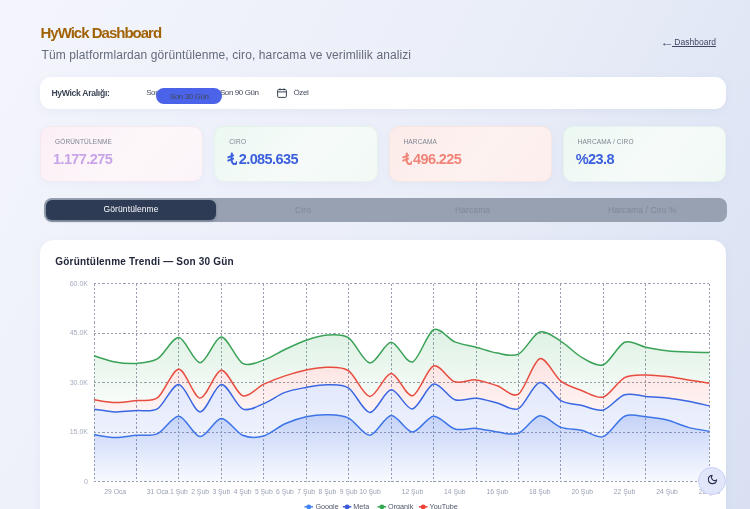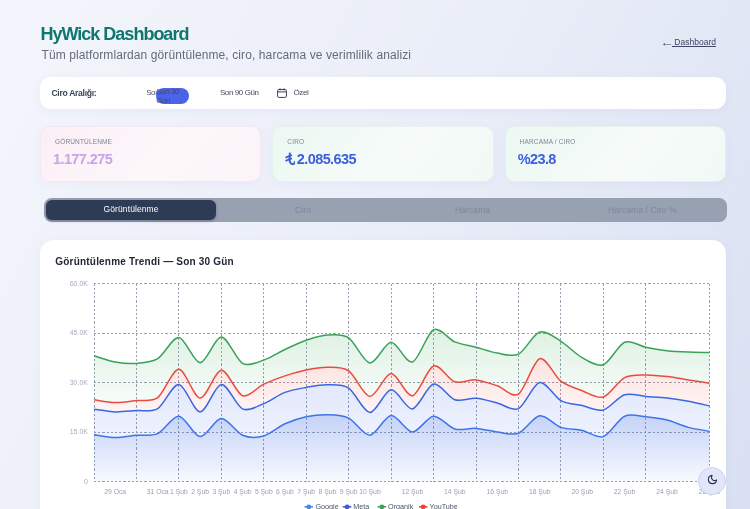--- a/index.html
+++ b/index.html
@@ -3,31 +3,31 @@
 <meta charset="utf-8">
 <title>HyWick Dashboard</title>
 <style>
   * { margin:0; padding:0; box-sizing:border-box; }
   html,body { width:750px; height:509px; overflow:hidden; }
   body {
     font-family:"Liberation Sans", sans-serif;
     background:linear-gradient(118deg,#f4f5fc 0%,#eaeef8 50%,#d8e0f2 100%);
     position:relative;
   }
-  h1 { position:absolute; left:40.5px; top:23.5px; font-size:18px; font-weight:bold;
-       color:#0f766e; letter-spacing:-1px; }
+  h1 { position:absolute; left:40.5px; top:23.5px; font-size:15px; font-weight:bold;
+       color:#a16207; letter-spacing:-1px; }
   .back { position:absolute; left:659.5px; top:35px; font-size:8.5px; color:#3e4565;text-decoration:underline; }
   .back .arr { font-size:10.5px; margin-right:2px; position:relative; top:0.6px; display:inline-block; transform:scaleX(1.35); transform-origin:left center; }
   .sub { position:absolute; left:41.5px; top:48px; font-size:12px; color:#646b7a; letter-spacing:0.1px; }
   .datebar { position:absolute; left:40px; top:76.5px; width:686px; height:32.5px;
     background:#fff; border-radius:11px; box-shadow:0 2px 8px rgba(90,110,190,.07); }
   .datebar span { position:absolute; font-size:8px; letter-spacing:-0.4px; color:#434b5c; top:11.9px; }
   .datebar .lbl { left:11.4px; top:11.5px; font-size:8.6px; font-weight:bold; letter-spacing:-0.3px; color:#3b4454; }
   .d7 { left:70.2px;margin-left:36px; }
-  .pill { position:absolute; left:116.2px; top:7.3px; width:33px; height:16px;
+  .pill { position:absolute; left:116.2px; top:7.3px; width:66px; height:16px;
     background:#4a63e8; border-radius:8px; color:#fff; font-size:7px; letter-spacing:-0.1px;
     display:flex; align-items:center; justify-content:center; }
   .d90 { left:179.9px; }
   .cal { position:absolute; left:236.6px; top:11px; }
   .doz { left:253.5px; }
   .kpis { position:absolute; left:40px; top:126px; width:686px; height:56px;
     display:flex; gap:11px; }
   .kpi { flex:1; border-radius:10px; padding:11px 0 0 14px;
      box-shadow:0 2px 8px rgba(90,110,190,.05); }
   .kpi .t { font-size:6.5px; letter-spacing:0.15px; color:#7d8593; }
@@ -55,21 +55,21 @@
     border-radius:50%; background:#e2e6fb; border:1px solid #c8d1f7;
     display:flex; align-items:center; justify-content:center; }
 </style>
 </head>
 <body>
   <h1>HyWick Dashboard</h1>
   <div class="back"><span class="arr">←</span> Dashboard</div>
   <div class="sub">Tüm platformlardan görüntülenme, ciro, harcama ve verimlilik analizi</div>
 
   <div class="datebar">
-    <span class="lbl">Ciro Aralığı:</span>
+    <span class="lbl">HyWick Aralığı:</span>
     <span class="d7">Son 7 Gün</span>
     <span class="pill">Son 30 Gün</span>
     <span class="d90">Son 90 Gün</span>
     <span class="cal"><svg width="10" height="10" viewBox="0 0 10 10">
         <rect x="0.6" y="1.5" width="8.8" height="7.9" rx="1.1" fill="none" stroke="#3b4454" stroke-width="1"></rect>
         <line x1="0.6" y1="3.9" x2="9.4" y2="3.9" stroke="#3b4454" stroke-width="1"></line>
         <line x1="3" y1="0.3" x2="3" y2="2.4" stroke="#3b4454" stroke-width="1"></line>
         <line x1="7" y1="0.3" x2="7" y2="2.4" stroke="#3b4454" stroke-width="1"></line>
       </svg></span>
     <span class="doz">Özel</span>
@@ -80,20 +80,28 @@
       <div class="t">GÖRÜNTÜLENME</div>
       <div class="v">1.177.275</div>
     </div>
     <div class="kpi k2">
       <div class="t">CIRO</div>
       <div class="v"><svg class="lira" width="10" height="13" viewBox="0 0 10 13">
           <path d="M4.9 0.7 C4.7 3.2 4.5 5.8 4.5 7.3 C4.5 10.7 6.3 12.3 8.2 12 C9.5 11.8 10 10.6 9.9 9.1" fill="none" stroke="#3c60dd" stroke-width="2"></path>
           <path d="M0.5 5.6 L6.9 3.1" stroke="#3c60dd" stroke-width="1.8"></path>
           <path d="M0.5 8.9 L6.9 6.4" stroke="#3c60dd" stroke-width="1.8"></path>
         </svg>2.085.635</div>
+    </div>
+    <div class="kpi k3">
+      <div class="t">HARCAMA</div>
+      <div class="v"><svg class="lira" width="10" height="13" viewBox="0 0 10 13">
+          <path d="M4.9 0.7 C4.7 3.2 4.5 5.8 4.5 7.3 C4.5 10.7 6.3 12.3 8.2 12 C9.5 11.8 10 10.6 9.9 9.1" fill="none" stroke="#f08478" stroke-width="2"></path>
+          <path d="M0.5 5.6 L6.9 3.1" stroke="#f08478" stroke-width="1.8"></path>
+          <path d="M0.5 8.9 L6.9 6.4" stroke="#f08478" stroke-width="1.8"></path>
+        </svg>496.225</div>
     </div>
     <div class="kpi k4">
       <div class="t">HARCAMA / CIRO</div>
       <div class="v">%23.8</div>
     </div>
   </div>
 
   <div class="tabs">
     <div class="tab on">Görüntülenme</div>
     <div class="tab">Ciro</div>

